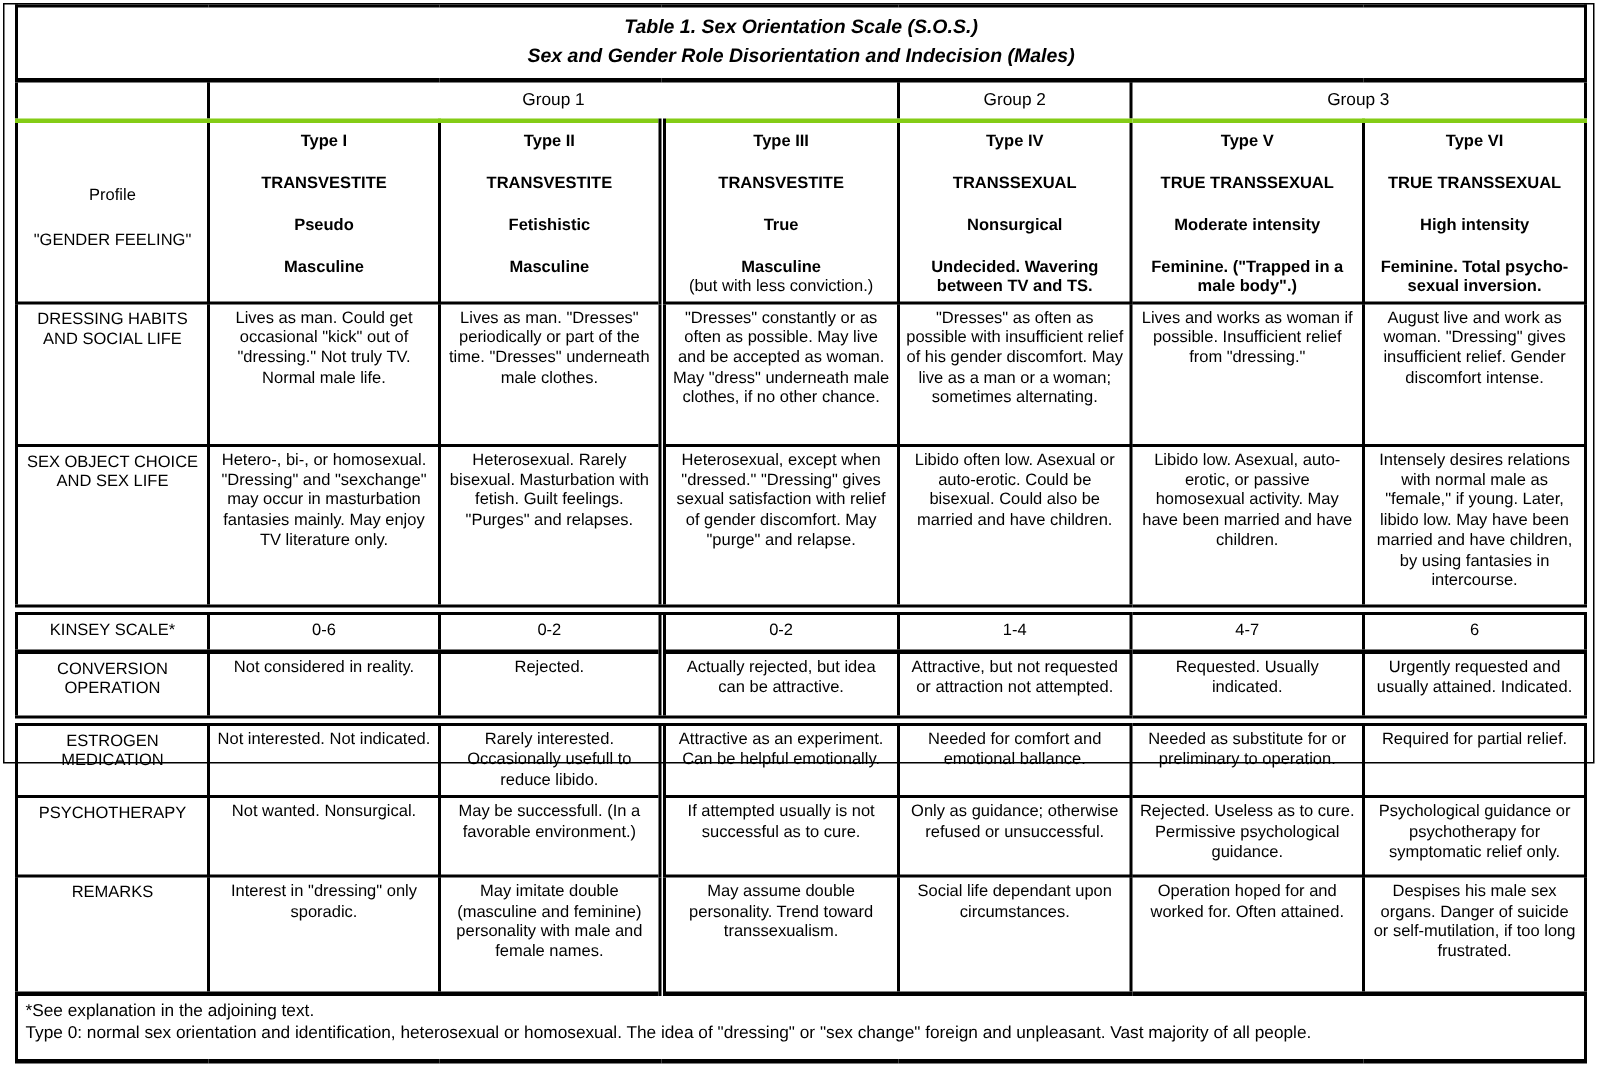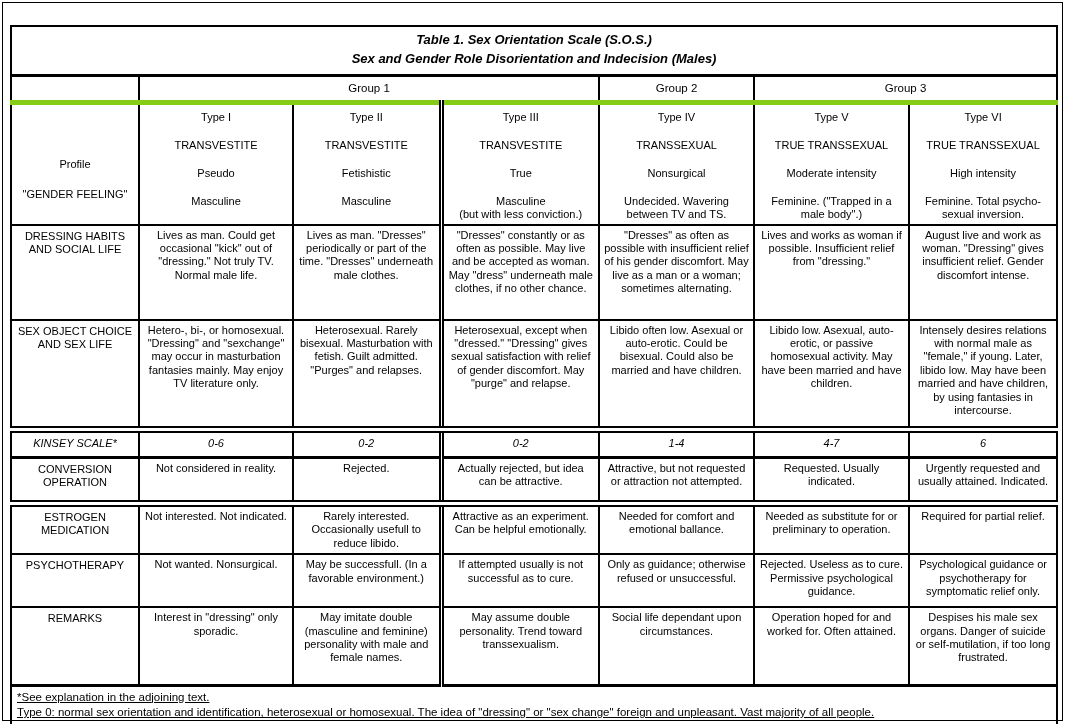--- a/index.html
+++ b/index.html
@@ -2,53 +2,53 @@
 <html><head>
 <meta charset="utf-8">
 <style>
   * { margin:0; padding:0; box-sizing:border-box; }
   html,body { background:#fff; }
   body {
     width:1066px; height:724px; position:relative;
     font-family:"Liberation Sans", sans-serif; color:#000;
   }
   .frame {
-    position:absolute; top:2px; left:2px; width:1061px; height:719px;
-    border:1px solid #000; padding:22px 7px 0 7px; background:#fff;
+    position:absolute; top:2px; left:2px; width:1061px; height:507px;
+    border:1px solid #000; padding:0 7px 0 7px; background:#fff;
   }
   table { border-collapse:collapse; width:1046px; table-layout:fixed; }
   td {
     border:2px solid #000; text-align:center; vertical-align:top;
     padding:3px 4px; font-size:11px; line-height:1.22;
     overflow:hidden; word-wrap:break-word;
   }
   .title-cell { border-bottom:3px solid #000; padding:4px 4px 5px 4px; }
   .title-line { font-weight:bold; font-style:italic; font-size:13px; line-height:1.45; }
-  .group-row td { border-bottom:5px solid #84cc16; vertical-align:middle; font-size:11.5px; }
+  .group-row td { border-bottom:3px solid #84cc16; vertical-align:middle; font-size:11.5px; }
   .r-group   { height:27px; }
   .r-profile { height:117px; }
   .r-dress   { height:95px;border-radius:25px; }
   .r-sexobj  { height:110px; }
   .r-kinsey  { height:28px; }
   .r-conv    { height:46px; }
   .r-estro   { height:49px; }
   .r-psych   { height:53px; }
   .r-remarks { height:78px; }
-  .r-foot    { height:45px;text-decoration:underline; }
+  .r-foot    { height:45px; }
   .lbl { padding-top:4px; }
   
   .dl { border-left:5px double #000; }
   
   .r-kinsey td, .r-estro td { border-top:7px double #000; }
-  .r-kinsey td { border-bottom:3px solid #000; vertical-align:middle; padding-top:1px;font-style:italic; }
+  .r-kinsey td { border-bottom:3px solid #000; vertical-align:middle; padding-top:1px; }
   .r-remarks td { border-bottom:3px solid #000; }
-  .pl  { margin-bottom:15px; line-height:1.18; }
+  .pl  { margin-bottom:15px; line-height:1.18;font-weight:bold; }
   .pl-first { margin-top:3px; }
   .pl2 { margin-top:-15px; line-height:1.18; }
-  .plbl1 { margin-top:49px; margin-bottom:17px; }
+  .plbl1 { margin-top:38px; margin-bottom:17px; }
   .r-foot td { text-align:left; font-size:11.5px; padding:3px 5px; line-height:1.35; border-bottom:3px solid #000;}
 </style>
 </head>
 <body>
 
 <div class="frame">
   <table>
     <colgroup>
       <col style="width:128px">
         <col style="width:154px">
@@ -129,21 +129,21 @@
       <td>Lives as man. "Dresses" periodically or part of the time. "Dresses" underneath male clothes.</td>
       <td class="dl">"Dresses" constantly or as often as possible. May live and be accepted as woman. May "dress" underneath male clothes, if no other chance.</td>
       <td>"Dresses" as often as possible with insufficient relief of his gender discomfort. May live as a man or a woman; sometimes alternating.</td>
       <td>Lives and works as woman if possible. Insufficient relief from "dressing."</td>
       <td>August live and work as woman. "Dressing" gives insufficient relief. Gender discomfort intense.</td>
     </tr>
 
     <tr class="r-sexobj">
       <td class="lbl">SEX OBJECT CHOICE AND SEX LIFE</td>
       <td>Hetero-, bi-, or homosexual. "Dressing" and "sexchange" may occur in masturbation fantasies mainly. May enjoy TV literature only.</td>
-      <td>Heterosexual. Rarely bisexual. Masturbation with fetish. Guilt admitted. "Purges" and relapses.</td>
+      <td>Heterosexual. Rarely bisexual. Masturbation with fetish. Guilt feelings. "Purges" and relapses.</td>
       <td class="dl">Heterosexual, except when "dressed." "Dressing" gives sexual satisfaction with relief of gender discomfort. May "purge" and relapse.</td>
       <td>Libido often low. Asexual or auto-erotic. Could be bisexual. Could also be married and have children.</td>
       <td>Libido low. Asexual, auto-erotic, or passive homosexual activity. May have been married and have children.</td>
       <td>Intensely desires relations with normal male as "female," if young. Later, libido low. May have been married and have children, by using fantasies in intercourse.</td>
     </tr>
 
     <tr class="r-kinsey">
       <td>KINSEY SCALE*</td>
       <td>0-6</td>
       <td>0-2</td>

